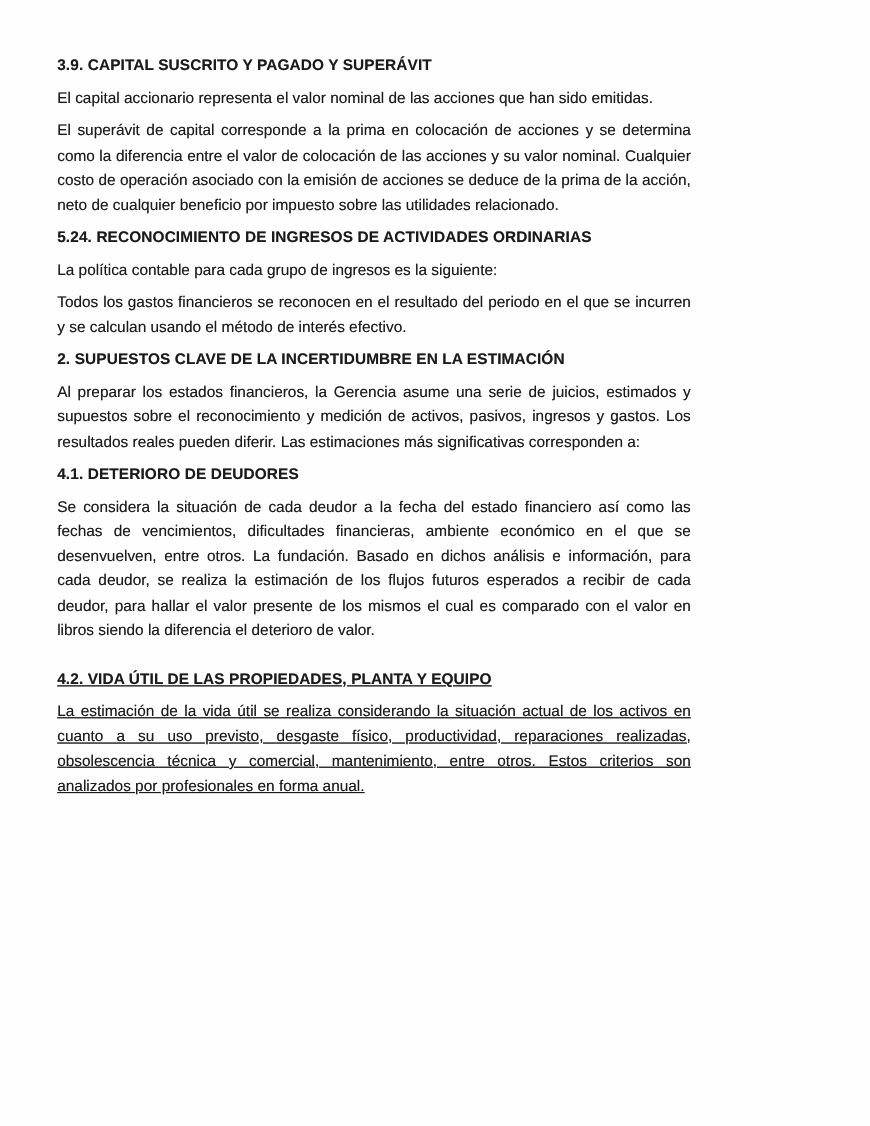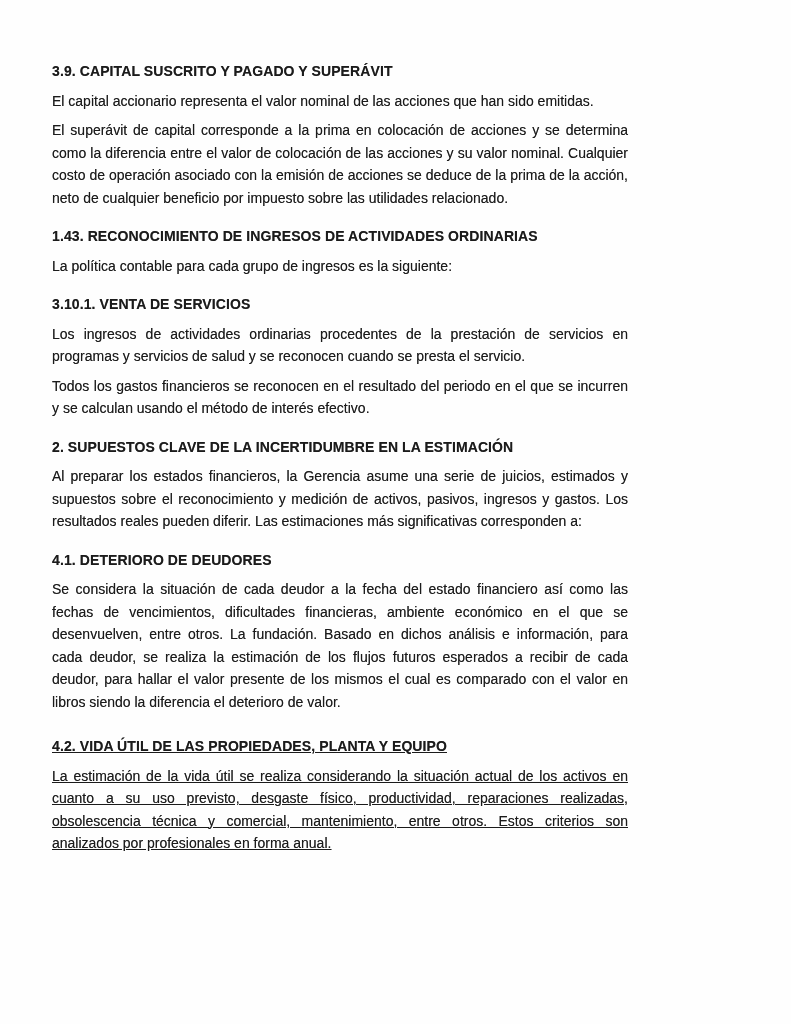--- a/index.html
+++ b/index.html
@@ -30,21 +30,21 @@
   }
   .doc-section.extra-gap {
     margin-top: 22px;
     text-decoration: underline;
   }
   .section-heading {
     font-size: 14px;
     font-weight: 700;
     line-height: 22.5px;
     letter-spacing: 0.1px;
-    margin: 16px 0 7px 0;
+    margin: 4px 0 7px 0;
   }
   .paragraph {
     font-size: 14px;
     line-height: 22.5px;
     text-align: justify;
     margin: 0 0 7px 0;
   }
 </style>
 </head>
 <body>
@@ -52,28 +52,24 @@
 <div class="page">
   <div class="content">
 
     <section class="doc-section">
       <h2 class="section-heading">3.9. CAPITAL SUSCRITO Y PAGADO Y SUPERÁVIT</h2>
       <p class="paragraph">El capital accionario representa el valor nominal de las acciones que han sido emitidas.</p>
       <p class="paragraph">El superávit de capital corresponde a la prima en colocación de acciones y se determina como la diferencia entre el valor de colocación de las acciones y su valor nominal. Cualquier costo de operación asociado con la emisión de acciones se deduce de la prima de la acción, neto de cualquier beneficio por impuesto sobre las utilidades relacionado.</p>
     </section>
 
     <section class="doc-section">
-      <h2 class="section-heading">1.43. RECONOCIMIENTO DE INGRESOS DE ACTIVIDADES ORDINARIAS</h2>
+      <h2 class="section-heading">5.24. RECONOCIMIENTO DE INGRESOS DE ACTIVIDADES ORDINARIAS</h2>
       <p class="paragraph">La política contable para cada grupo de ingresos es la siguiente:</p>
     </section>
 
-    <section class="doc-section">
-      <h2 class="section-heading">3.10.1. VENTA DE SERVICIOS</h2>
-      <p class="paragraph">Los ingresos de actividades ordinarias procedentes de la prestación de servicios en programas y servicios de salud y se reconocen cuando se presta el servicio.</p>
-    </section>
 
     <section class="doc-section">
       <p class="paragraph">Todos los gastos financieros se reconocen en el resultado del periodo en el que se incurren y se calculan usando el método de interés efectivo.</p>
     </section>
 
     <section class="doc-section">
       <h2 class="section-heading">2. SUPUESTOS CLAVE DE LA INCERTIDUMBRE EN LA ESTIMACIÓN</h2>
       <p class="paragraph">Al preparar los estados financieros, la Gerencia asume una serie de juicios, estimados y supuestos sobre el reconocimiento y medición de activos, pasivos, ingresos y gastos. Los resultados reales pueden diferir. Las estimaciones más significativas corresponden a:</p>
     </section>
 

